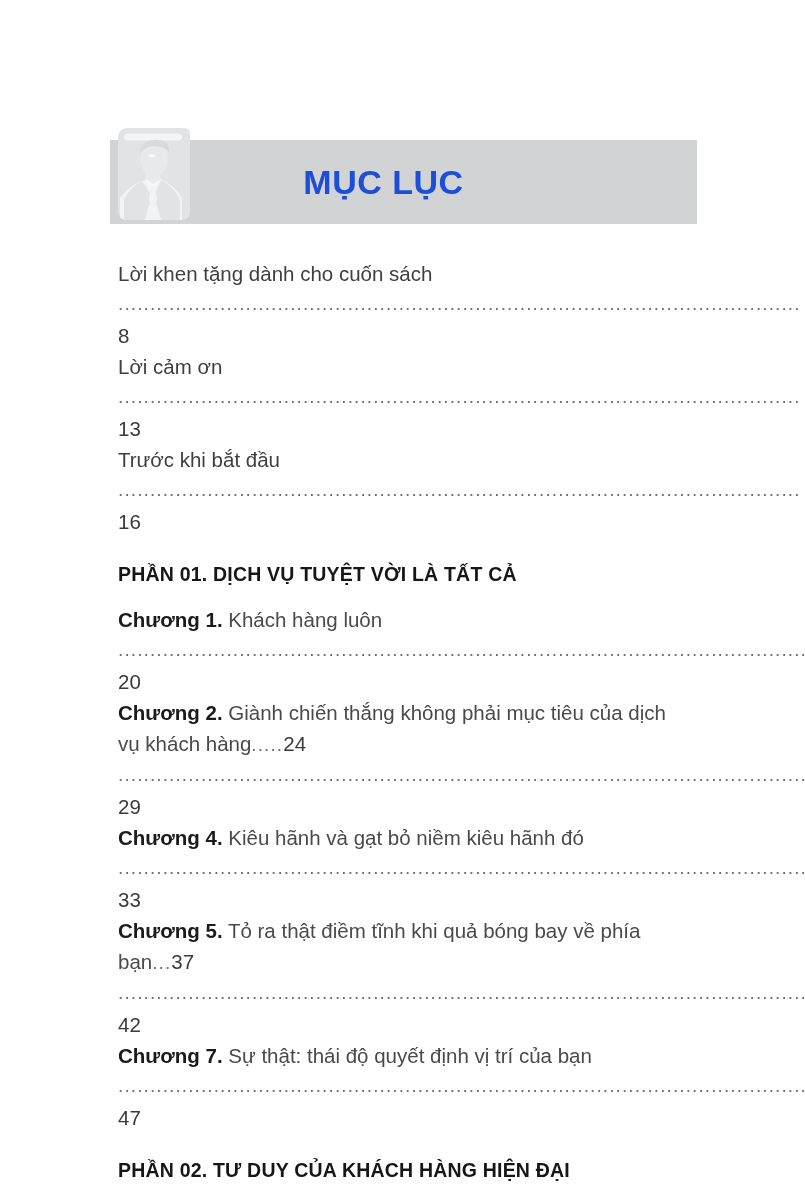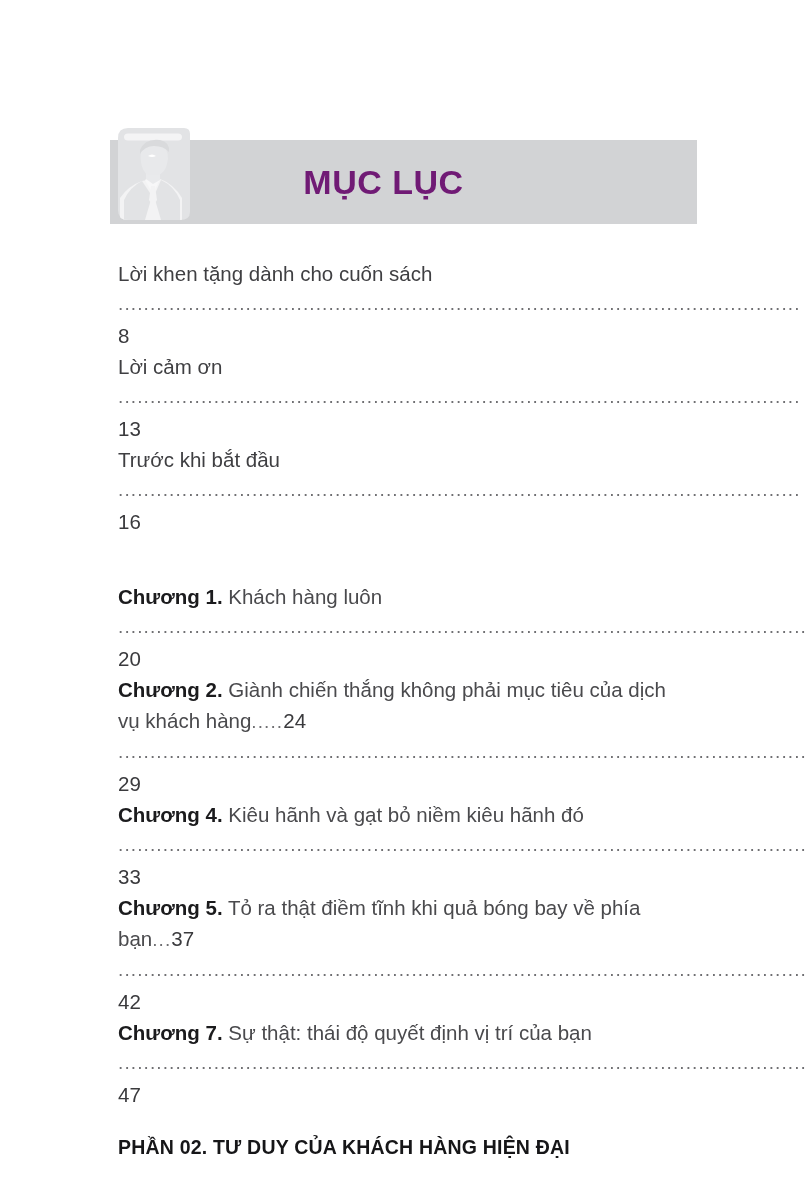--- a/index.html
+++ b/index.html
@@ -39,21 +39,21 @@
     left: 0;
     top: 0;
     width: 541px;
     height: 84px;
     display: flex;
     align-items: center;
     justify-content: center;
     font-size: 34px;
     font-weight: 700;
     letter-spacing: 0.5px;
-    color: #701a75;
+    color: #1d4ed8;
     padding-left: 6px;
     box-sizing: border-box;
   }
 
   
   .logo-mark {
     position: absolute;
     left: 112px;
     top: 124px;
     width: 78px;
@@ -194,20 +194,21 @@
         <div class="leader-line">
           <span class="txt">Trước khi bắt đầu</span>
           <span class="dots">...........................................................................................................</span>
           <span class="pg">16</span>
         </div>
       </div>
     </div>
 
     <div id="parts-container">
         <div class="sp-part"></div>
+        <div class="part-heading">PHẦN 01. DỊCH VỤ TUYỆT VỜI LÀ TẤT CẢ</div>
         <div class="sp-afterpart"></div>
         <div class="toc-entry">
           <div class="leader-line">
             <span class="txt"><span class="lbl">Chương 1.</span><span class="ttl"> Khách hàng luôn</span></span>
             <span class="dots">............................................................................................................................................</span>
             <span class="pg">20</span>
           </div>
         </div>
         <div class="toc-entry">
           <div class="leader-line" style="display: block;"><span class="txt" style="display: inline;"><span class="lbl">Chương 2.</span><span class="ttl"> Giành chiến thắng không phải mục tiêu của dịch vụ khách hàng</span></span><span class="dots" style="display: inline; float: none;">.....</span><span class="pg" style="display: inline;">24</span></div>

